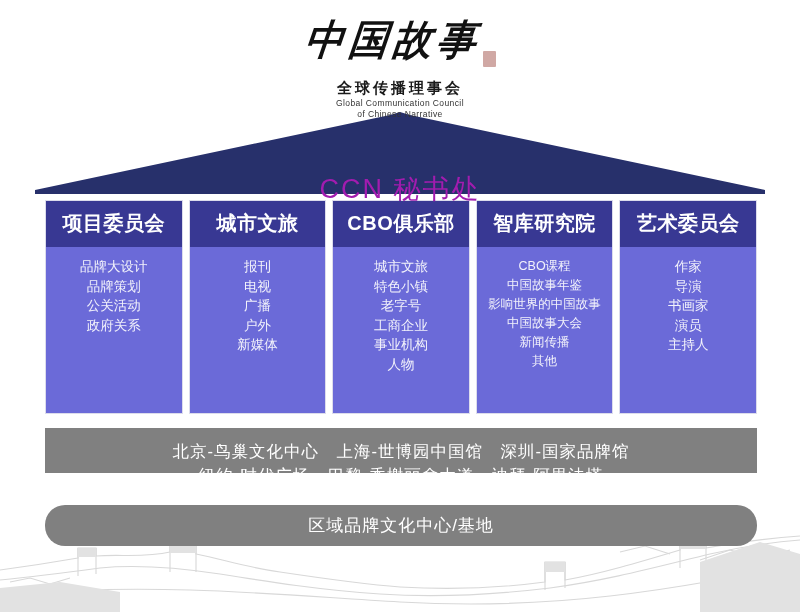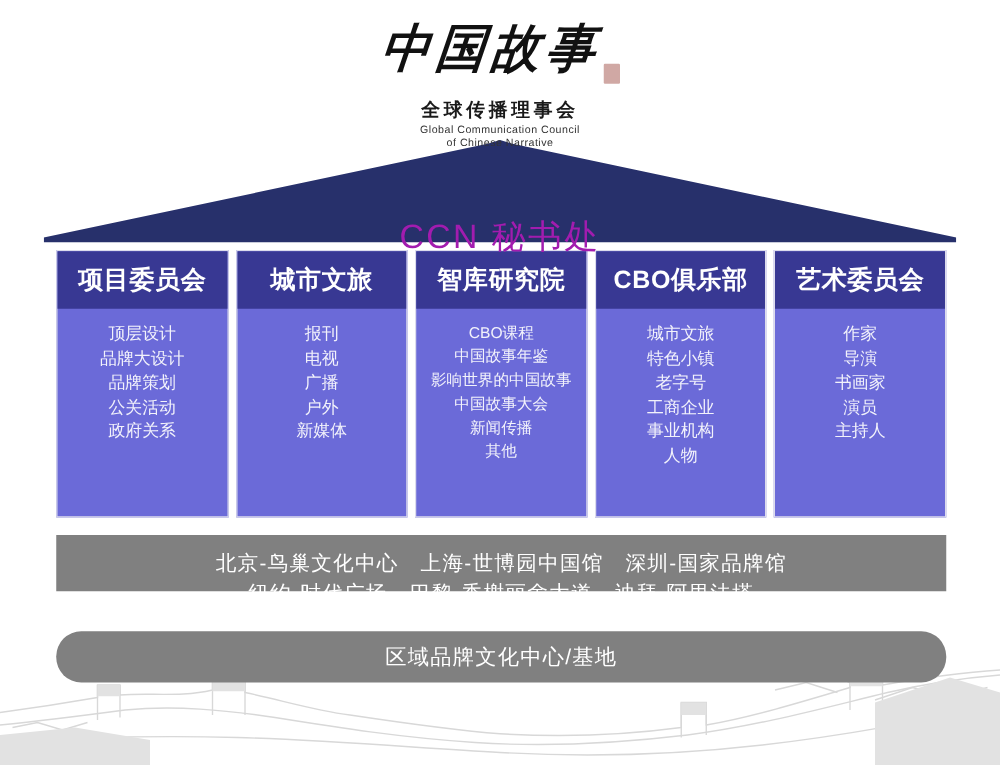--- a/index.html
+++ b/index.html
@@ -200,60 +200,59 @@
     <polygon points="365,0 375,3 730,78 730,82 0,82 0,78 355,3" fill="#27306b"></polygon>
   </svg>
 </div>
 <div id="roof-label">CCN 秘书处</div>
 
 <div id="columns">
 
   <div class="column">
     <div class="col-header">项目委员会</div>
     <div class="col-body">
-      <div class="col-item">顶层设计</div>
       <div class="col-item">品牌大设计</div>
       <div class="col-item">品牌策划</div>
       <div class="col-item">公关活动</div>
       <div class="col-item">政府关系</div>
     </div>
   </div>
 
   <div class="column">
     <div class="col-header">城市文旅</div>
     <div class="col-body">
       <div class="col-item">报刊</div>
       <div class="col-item">电视</div>
       <div class="col-item">广播</div>
       <div class="col-item">户外</div>
       <div class="col-item">新媒体</div>
+    </div>
+  </div>
+
+  <div class="column">
+    <div class="col-header">CBO俱乐部</div>
+    <div class="col-body">
+      <div class="col-item">城市文旅</div>
+      <div class="col-item">特色小镇</div>
+      <div class="col-item">老字号</div>
+      <div class="col-item">工商企业</div>
+      <div class="col-item">事业机构</div>
+      <div class="col-item">人物</div>
     </div>
   </div>
 
   <div class="column">
     <div class="col-header">智库研究院</div>
     <div class="col-body small">
       <div class="col-item">CBO课程</div>
       <div class="col-item">中国故事年鉴</div>
       <div class="col-item">影响世界的中国故事</div>
       <div class="col-item">中国故事大会</div>
       <div class="col-item">新闻传播</div>
       <div class="col-item">其他</div>
-    </div>
-  </div>
-
-  <div class="column">
-    <div class="col-header">CBO俱乐部</div>
-    <div class="col-body">
-      <div class="col-item">城市文旅</div>
-      <div class="col-item">特色小镇</div>
-      <div class="col-item">老字号</div>
-      <div class="col-item">工商企业</div>
-      <div class="col-item">事业机构</div>
-      <div class="col-item">人物</div>
     </div>
   </div>
 
   <div class="column">
     <div class="col-header">艺术委员会</div>
     <div class="col-body">
       <div class="col-item">作家</div>
       <div class="col-item">导演</div>
       <div class="col-item">书画家</div>
       <div class="col-item">演员</div>

